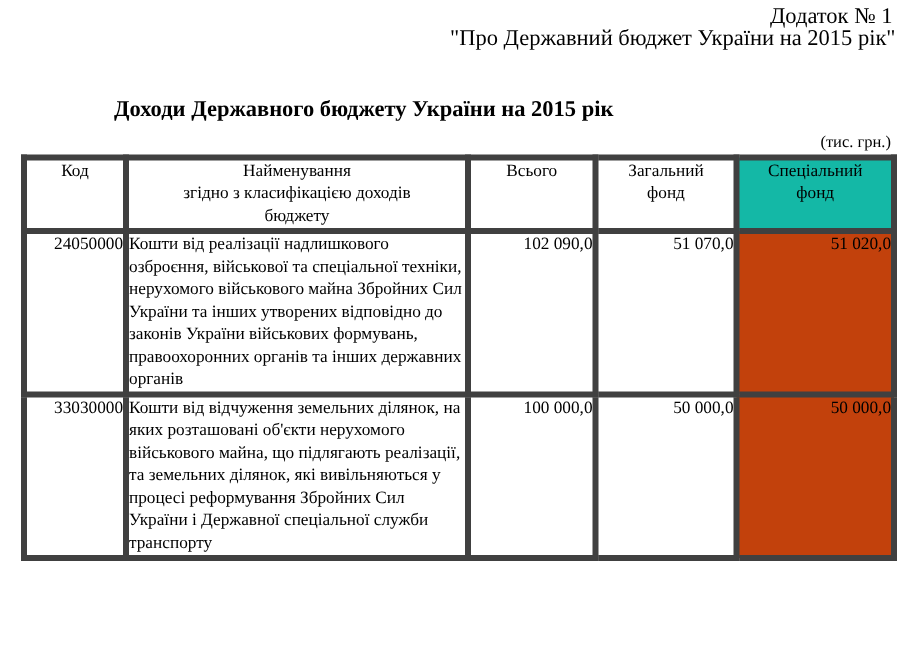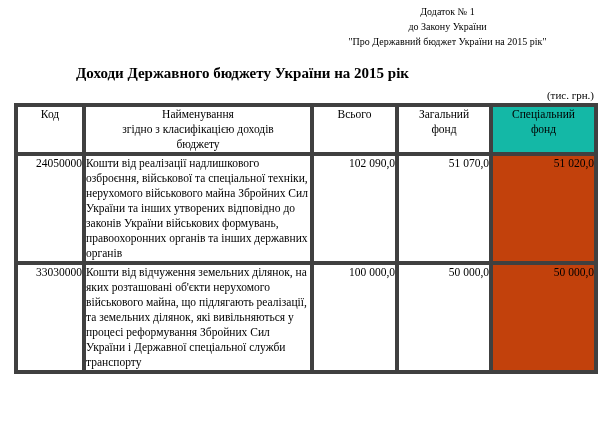--- a/index.html
+++ b/index.html
@@ -17,22 +17,22 @@
     color: #000000;
     -webkit-font-smoothing: antialiased;
   }
 
   
   .annex-block {
     position: absolute;
     top: 4px;
     left: 300px;
     width: 295px;
-    text-align: center;
-    font-size: 10px;
+    text-align: right;
+    font-size: 15px;
     line-height: 15px;
   }
   .annex-line { white-space: nowrap; }
 
   
   .doc-title {
     position: absolute;
     top: 64px;
     left: 0;
     width: 485px;
@@ -109,21 +109,20 @@
   }
   .cell-num.special {
     background: #c2410c;
   }
 </style>
 </head>
 <body>
 
 <div class="annex-block">
   <div class="annex-line">Додаток № 1</div>
-  <div class="annex-line">до Закону України</div>
   <div class="annex-line">"Про Державний бюджет України на 2015 рік"</div>
 </div>
 
 <div class="doc-title">Доходи Державного бюджету України на 2015 рік</div>
 
 <div class="units-caption">(тис. грн.)</div>
 
 <table class="budget-table">
   <colgroup>
     <col class="col-code">

